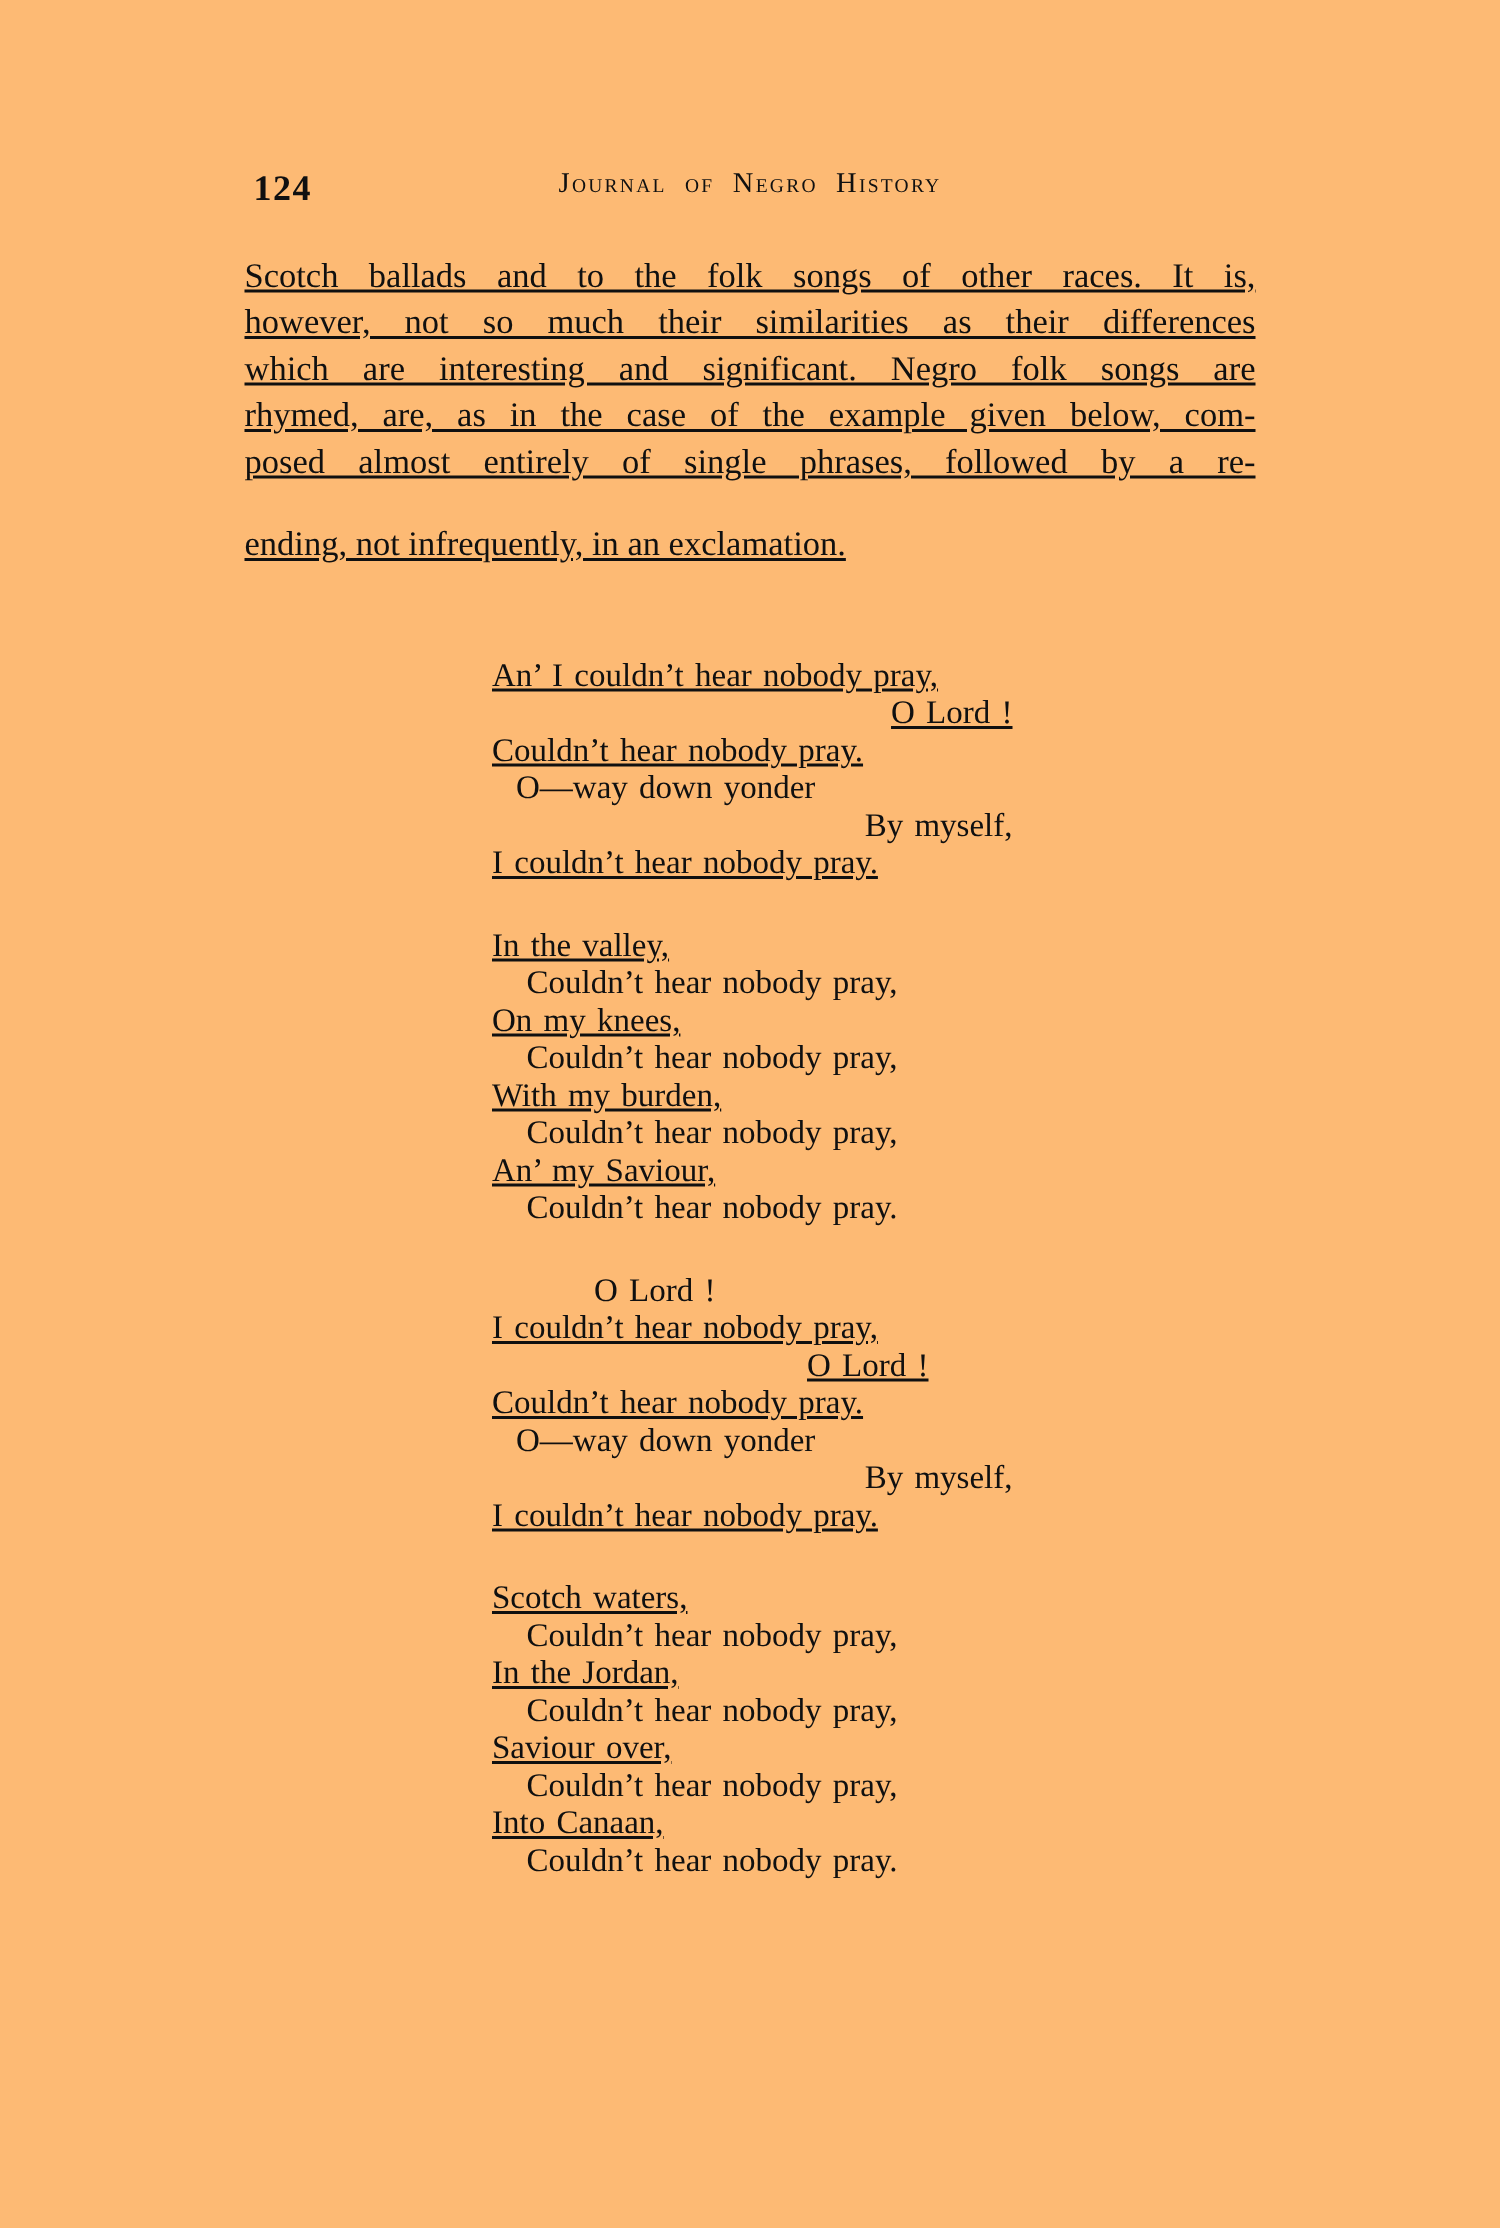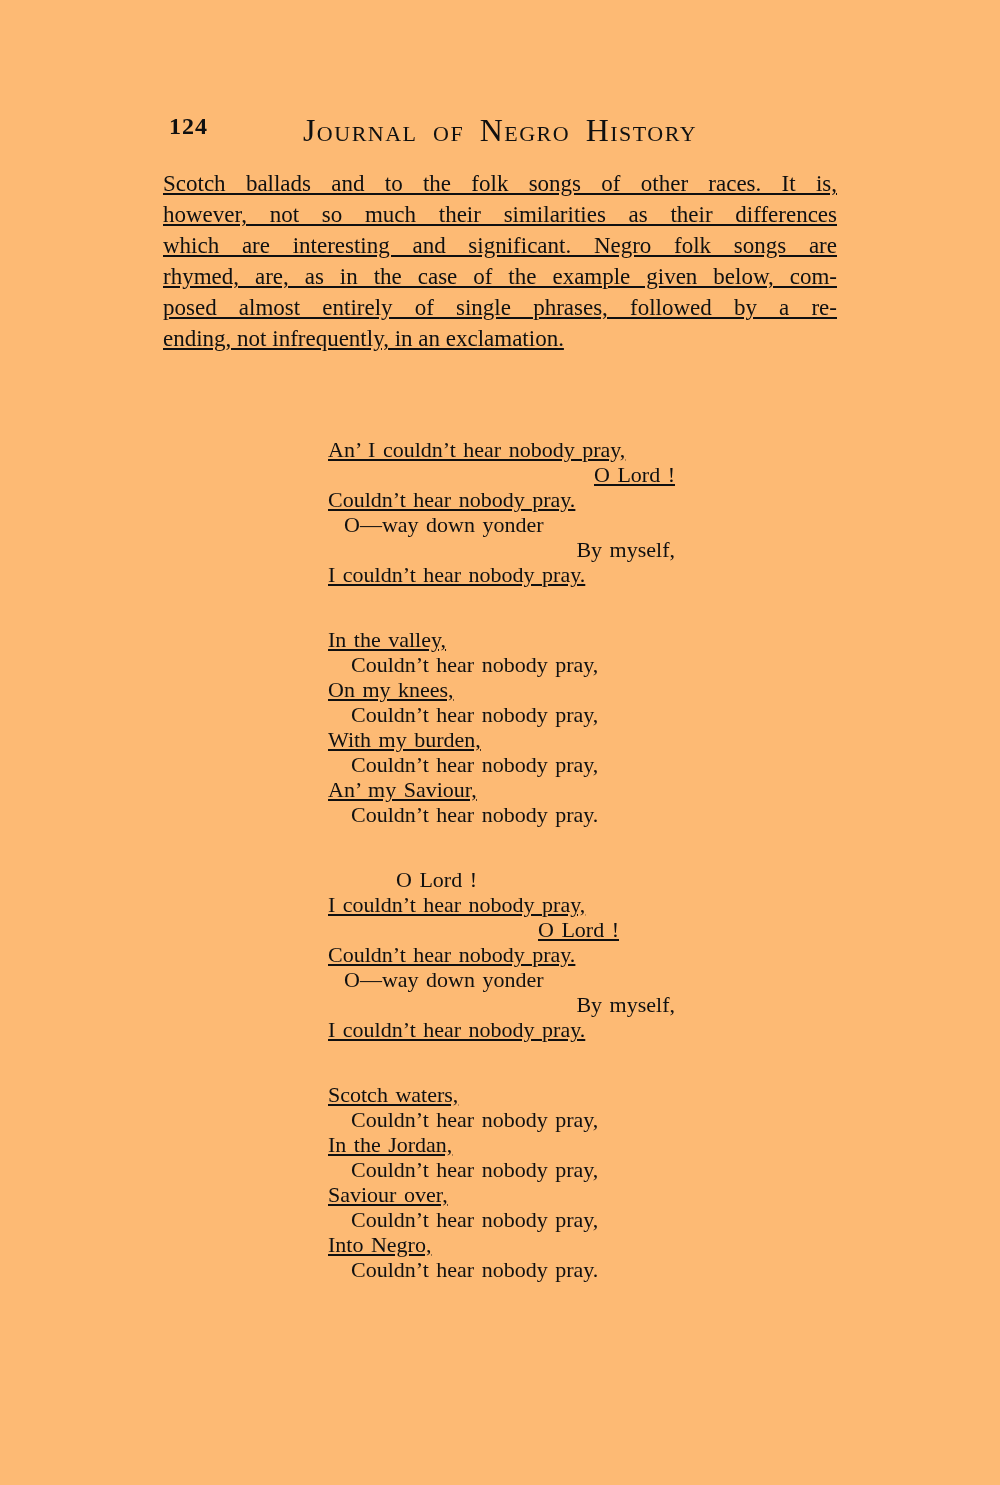--- a/index.html
+++ b/index.html
@@ -29,53 +29,54 @@
     left: 6px;
     top: 1px;
     font-size: 24px;
     letter-spacing: 1px;
     font-weight: 600;
   }
   .journal-title {
     display: block;
     text-align: center;
     font-variant: small-caps;
-    font-size: 32px;
+    font-size: 19px;
     letter-spacing: 1.5px;
     word-spacing: 6px;
   }
   
   .paragraph {
     position: absolute;
     top: 168px;
     left: 163px;
     width: 674px;
     font-size: 23px;
     line-height: 31px;
     text-decoration: underline;
   }
   .para-line {
     text-align: justify;
     text-align-last: justify;
     white-space: normal;
   }
   .para-line.last {
     text-align-last: left;
+    margin-top: 24px;
   }
   
   .poem {
     position: absolute;
     top: 437px;
     left: 328px;
     width: 347px;
     font-size: 22px;
     line-height: 25px;
     word-spacing: 2px;
   }
-  .stanza + .stanza { margin-top: 40px; }
+  .stanza + .stanza { margin-top: 30px; }
   .poem-line { text-align: left; }
   .ind0 { padding-left: 0; text-decoration: underline; }
   .ind1 { padding-left: 16px; }
   .ind2 { padding-left: 23px; }
   .ind3 { padding-left: 42px; text-align: right; }
   .ind4 { padding-left: 68px; }
   .align-right { text-align: right; }
   .align-right-inset { text-align: right; padding-right: 56px; }
 </style>
 </head>
@@ -125,18 +126,18 @@
         <div class="poem-line ind3">By myself,</div>
         <div class="poem-line ind0">I couldn’t hear nobody pray.</div>
       </div>
       <div class="stanza">
         <div class="poem-line ind0">Scotch waters,</div>
         <div class="poem-line ind2">Couldn’t hear nobody pray,</div>
         <div class="poem-line ind0">In the Jordan,</div>
         <div class="poem-line ind2">Couldn’t hear nobody pray,</div>
         <div class="poem-line ind0">Saviour over,</div>
         <div class="poem-line ind2">Couldn’t hear nobody pray,</div>
-        <div class="poem-line ind0">Into Negro,</div>
+        <div class="poem-line ind0">Into Canaan,</div>
         <div class="poem-line ind2">Couldn’t hear nobody pray.</div>
       </div>
     </div>
 
 </div>
 
 </body></html>

